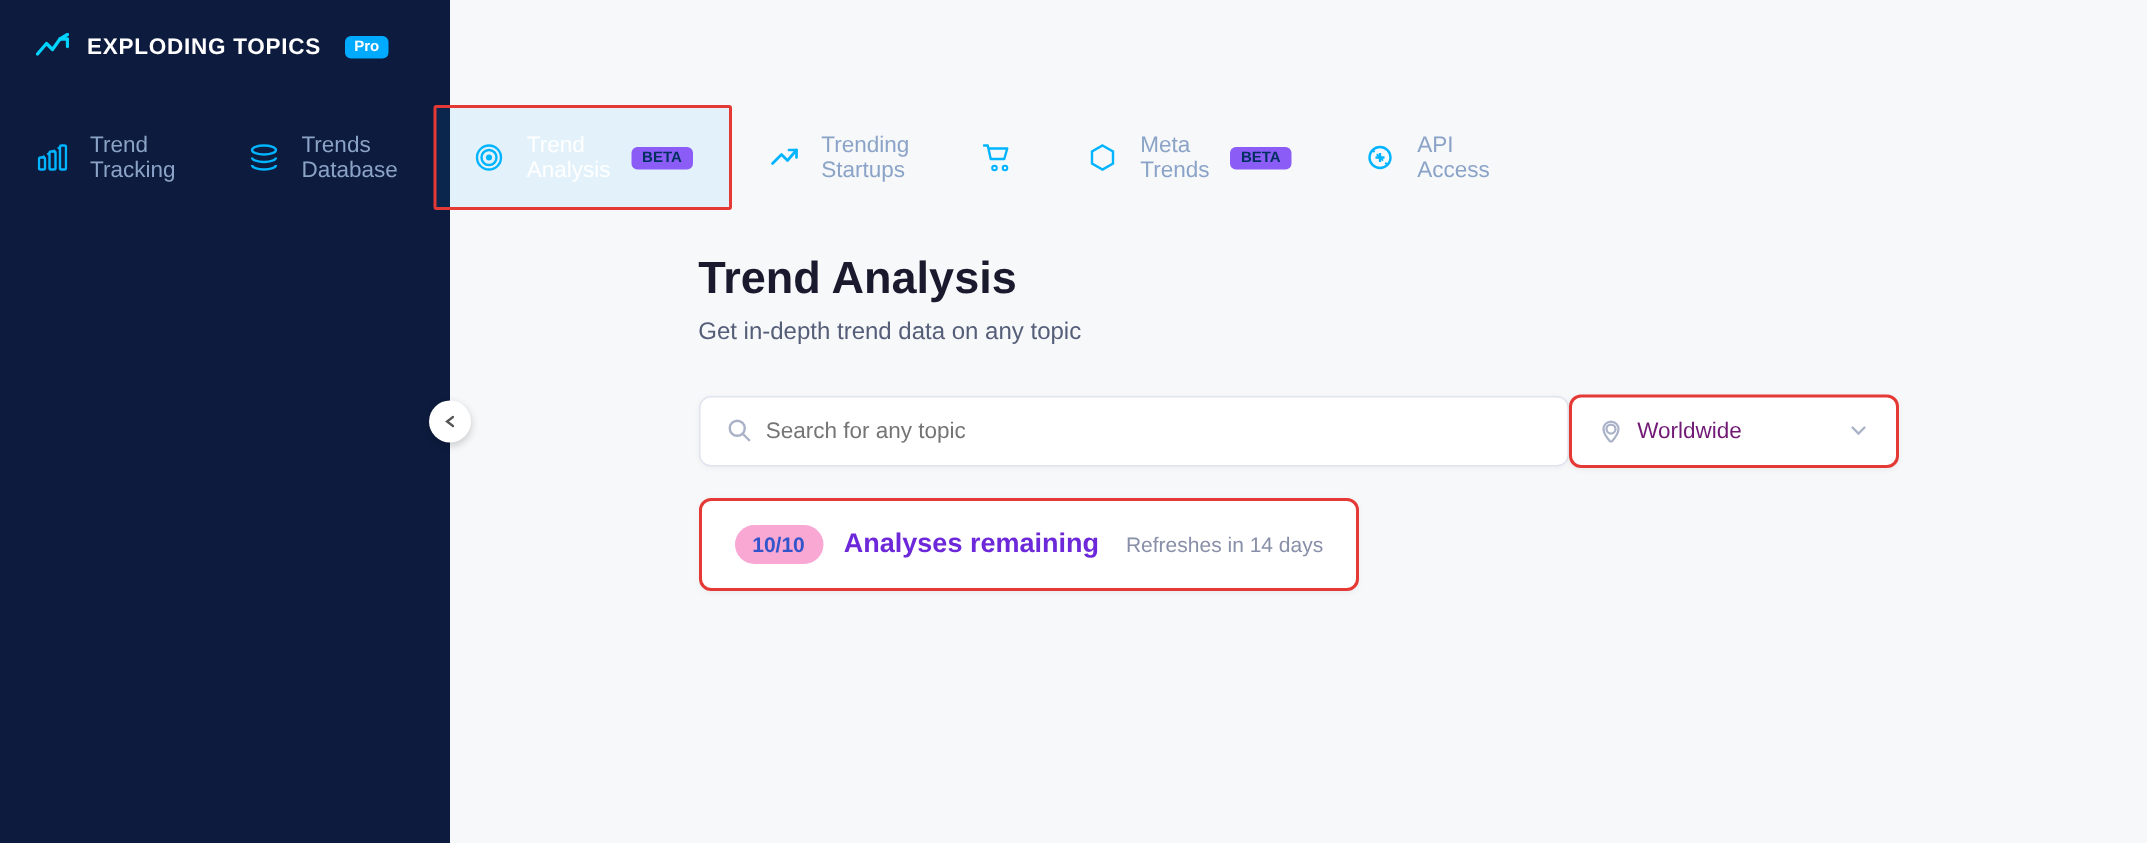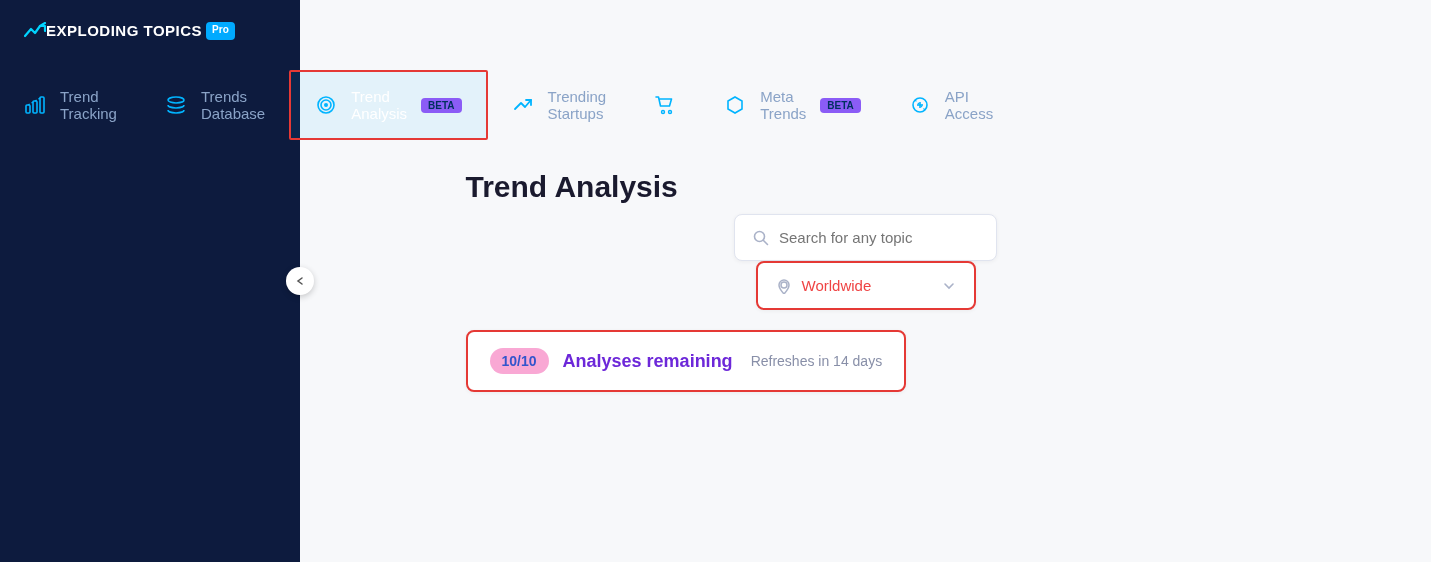--- a/index.html
+++ b/index.html
@@ -13,21 +13,22 @@
       display: flex;
       flex-direction: column;
       padding: 0;
       position: relative;
       height: 562px;
     }
 
     .logo-area {
       padding: 22px 24px 22px 24px;
       display: flex;
-      gap: 0;
+      align-items: center;
+      gap: 12px;
     }
 
     .logo-icon {
       color: #00d4ff;
       font-size: 18px;
     }
 
     .logo-text {
       color: #ffffff;
       font-weight: 800;
@@ -138,21 +139,20 @@
       font-size: 16px;
       color: #555e78;
       margin-bottom: 32px;
     }
 
     .search-row {
       display: flex;
       gap: 0;
       margin-bottom: 20px;
       align-items: center;
-      flex-direction: column;
     }
 
     .search-box {
       flex: 1;
       display: flex;
       align-items: center;
       gap: 10px;
       background: #ffffff;
       border: 1.5px solid #e0e4ef;
       border-radius: 8px;
@@ -188,21 +188,21 @@
     }
 
     .location-icon {
       color: #aab2c8;
       font-size: 16px;
     }
 
     .location-label {
       flex: 1;
       font-size: 15px;
-      color: #ef4444;
+      color: #701a75;
       font-weight: 500;
     }
 
     .location-chevron {
       color: #aab2c8;
       font-size: 14px;
     }
 
     .analyses-box {
       display: flex;
@@ -343,20 +343,21 @@
   <div class="sidebar-toggle">
     <svg width="10" height="10" viewBox="0 0 10 10">
         <polyline points="7,2 3,5 7,8" stroke="#555" stroke-width="1.5" fill="none" stroke-linecap="round"></polyline>
       </svg>
   </div>
 </aside>
 
 <main class="main-content">
   <div class="content-inner">
     <h1 class="page-title">Trend Analysis</h1>
+    <p class="page-subtitle">Get in-depth trend data on any topic</p>
 
     <div class="search-row">
 
       <div class="search-box">
         <span class="search-icon-svg icon-svg">
           <svg width="16" height="16" viewBox="0 0 16 16" fill="none">
             <circle cx="6.5" cy="6.5" r="5" stroke="#aab2c8" stroke-width="1.6"></circle>
             <line x1="10.5" y1="10.5" x2="14.5" y2="14.5" stroke="#aab2c8" stroke-width="1.6" stroke-linecap="round"></line>
           </svg>
         </span>

